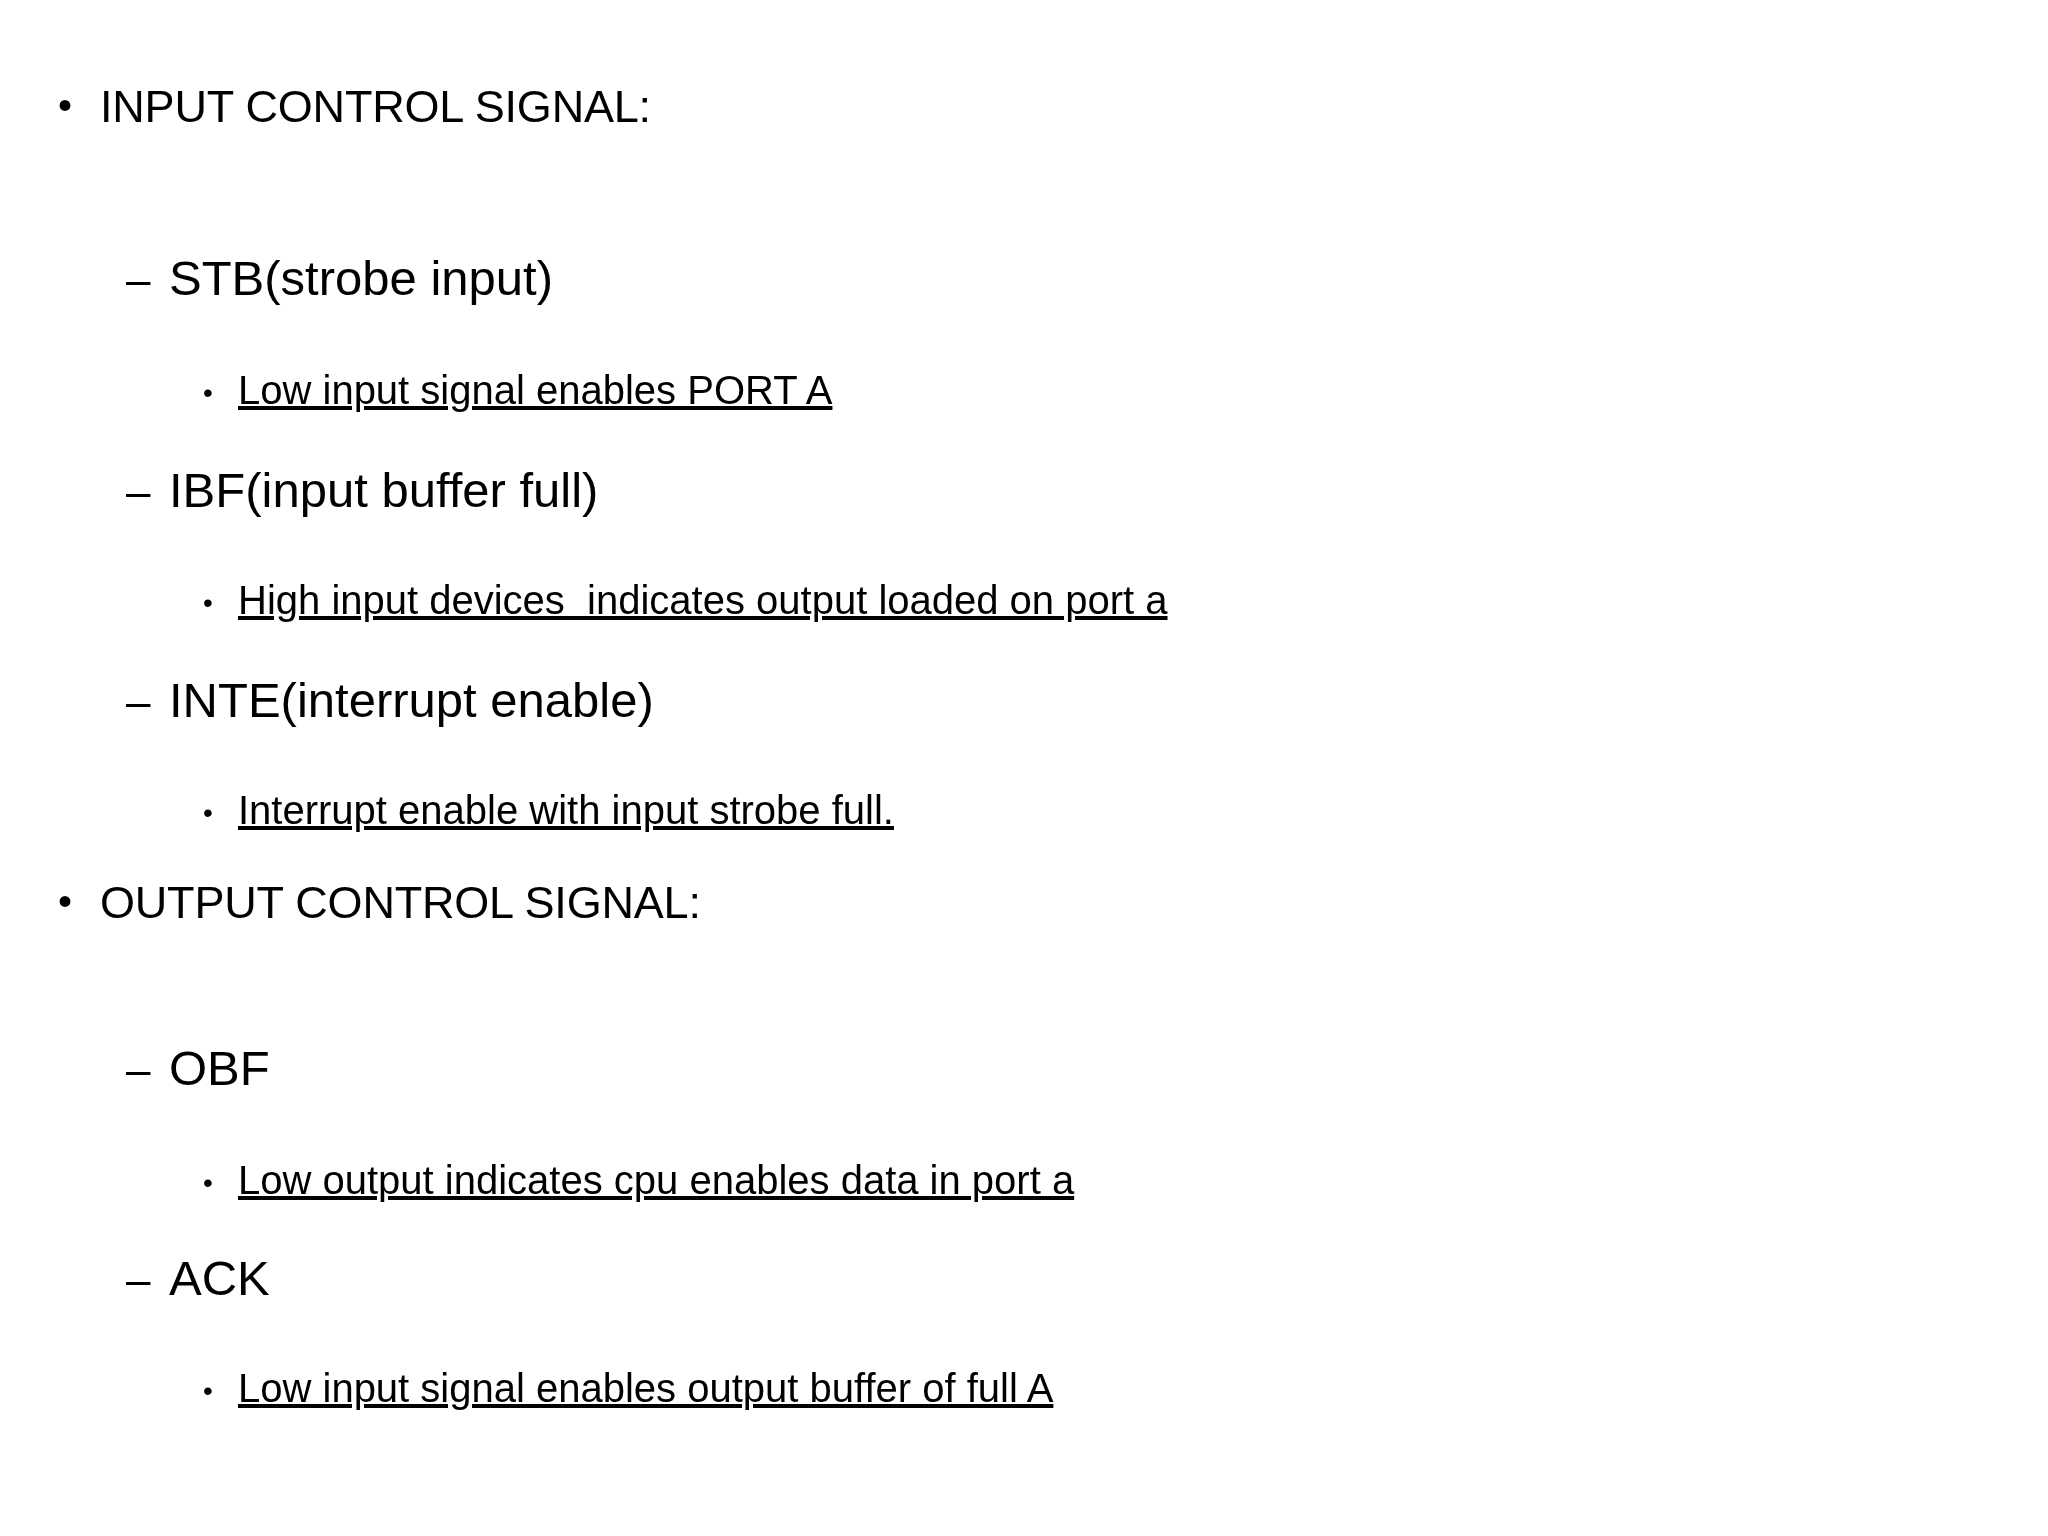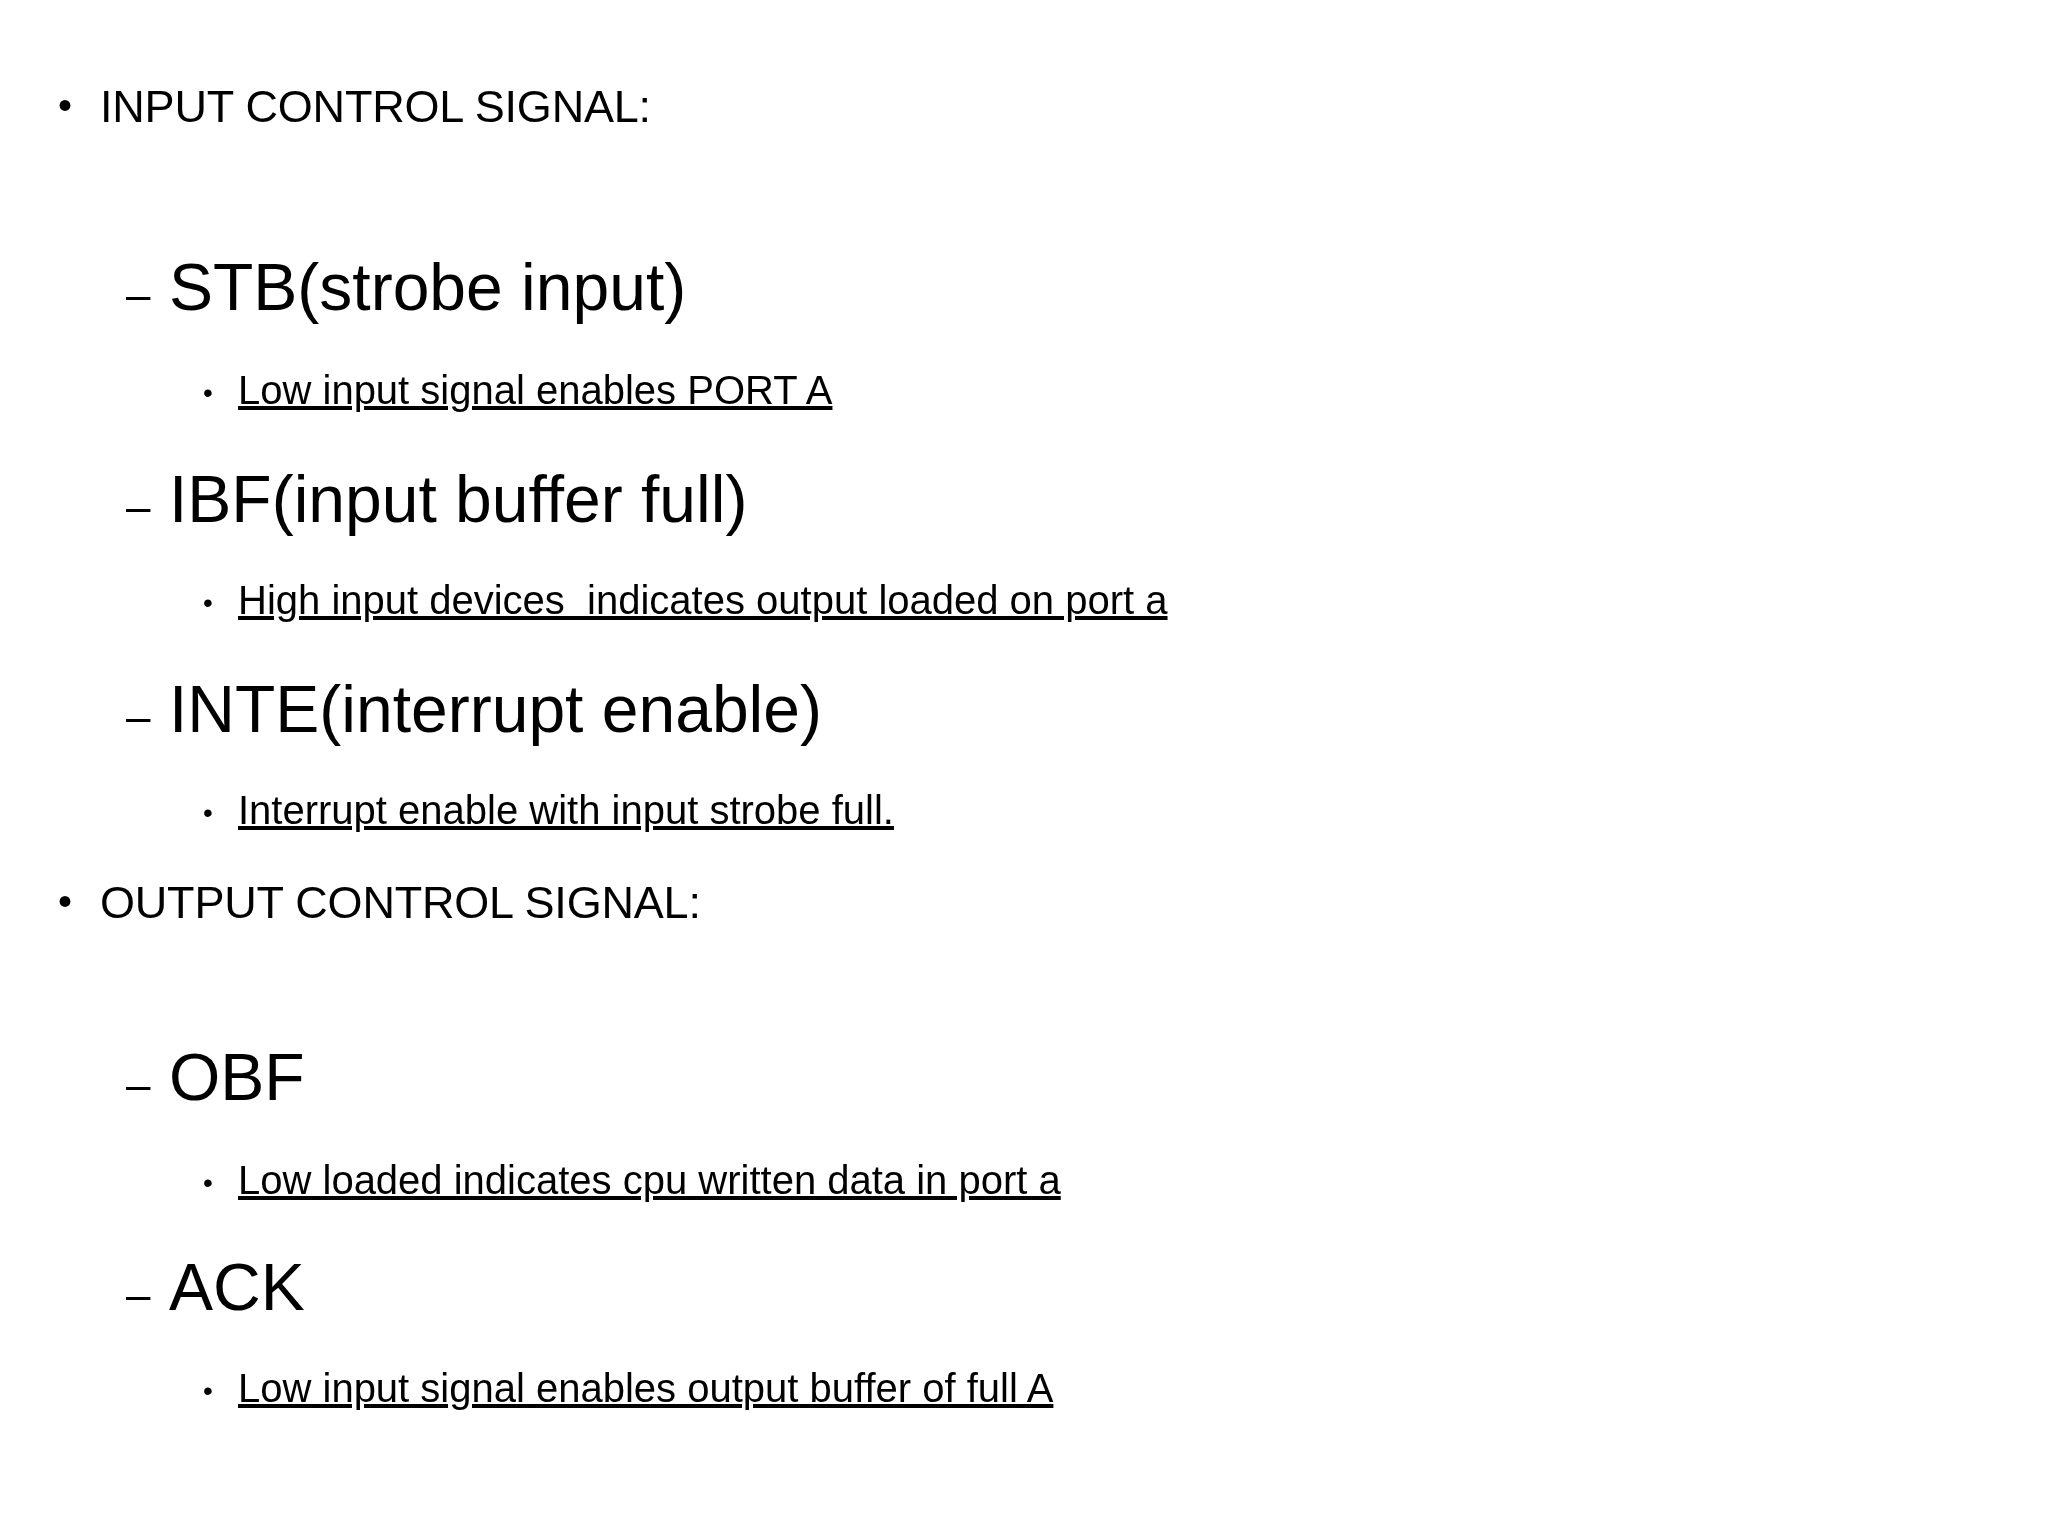--- a/index.html
+++ b/index.html
@@ -73,21 +73,21 @@
   
   .lvl2 {
     left: 126px;
     font-size: 49px;
   }
   .lvl2 .marker {
     width: 43px;
     font-size: 44px;
   }
   .lvl2 .btext {
-    font-size: 66px;
+    font-size: 49px;
   }
 
   
   .lvl3 {
     left: 203px;
     font-size: 40px;
   }
   .lvl3 .marker {
     width: 35px;
     font-size: 28px;
@@ -105,17 +105,17 @@
   <div id="body-placeholder">
       <div class="bullet-row lvl1" style="top: 84px;"><span class="marker">•</span><span class="btext">INPUT CONTROL SIGNAL:</span></div>
       <div class="bullet-row lvl2" style="top: 254px;"><span class="marker">–</span><span class="btext">STB(strobe input)</span></div>
       <div class="bullet-row lvl3" style="top: 370px;"><span class="marker">•</span><span class="btext">Low input signal enables PORT A</span></div>
       <div class="bullet-row lvl2" style="top: 466px;"><span class="marker">–</span><span class="btext">IBF(input buffer full)</span></div>
       <div class="bullet-row lvl3" style="top: 580px;"><span class="marker">•</span><span class="btext">High input devices  indicates output loaded on port a</span></div>
       <div class="bullet-row lvl2" style="top: 676px;"><span class="marker">–</span><span class="btext">INTE(interrupt enable)</span></div>
       <div class="bullet-row lvl3" style="top: 790px;"><span class="marker">•</span><span class="btext">Interrupt enable with input strobe full.</span></div>
       <div class="bullet-row lvl1" style="top: 880px;"><span class="marker">•</span><span class="btext">OUTPUT CONTROL SIGNAL:</span></div>
       <div class="bullet-row lvl2" style="top: 1044px;"><span class="marker">–</span><span class="btext">OBF</span></div>
-      <div class="bullet-row lvl3" style="top: 1160px;"><span class="marker">•</span><span class="btext">Low loaded indicates cpu written data in port a</span></div>
+      <div class="bullet-row lvl3" style="top: 1160px;"><span class="marker">•</span><span class="btext">Low output indicates cpu enables data in port a</span></div>
       <div class="bullet-row lvl2" style="top: 1254px;"><span class="marker">–</span><span class="btext">ACK</span></div>
       <div class="bullet-row lvl3" style="top: 1368px;"><span class="marker">•</span><span class="btext">Low input signal enables output buffer of full A</span></div>
     </div>
 </div>
 
 </body></html>

